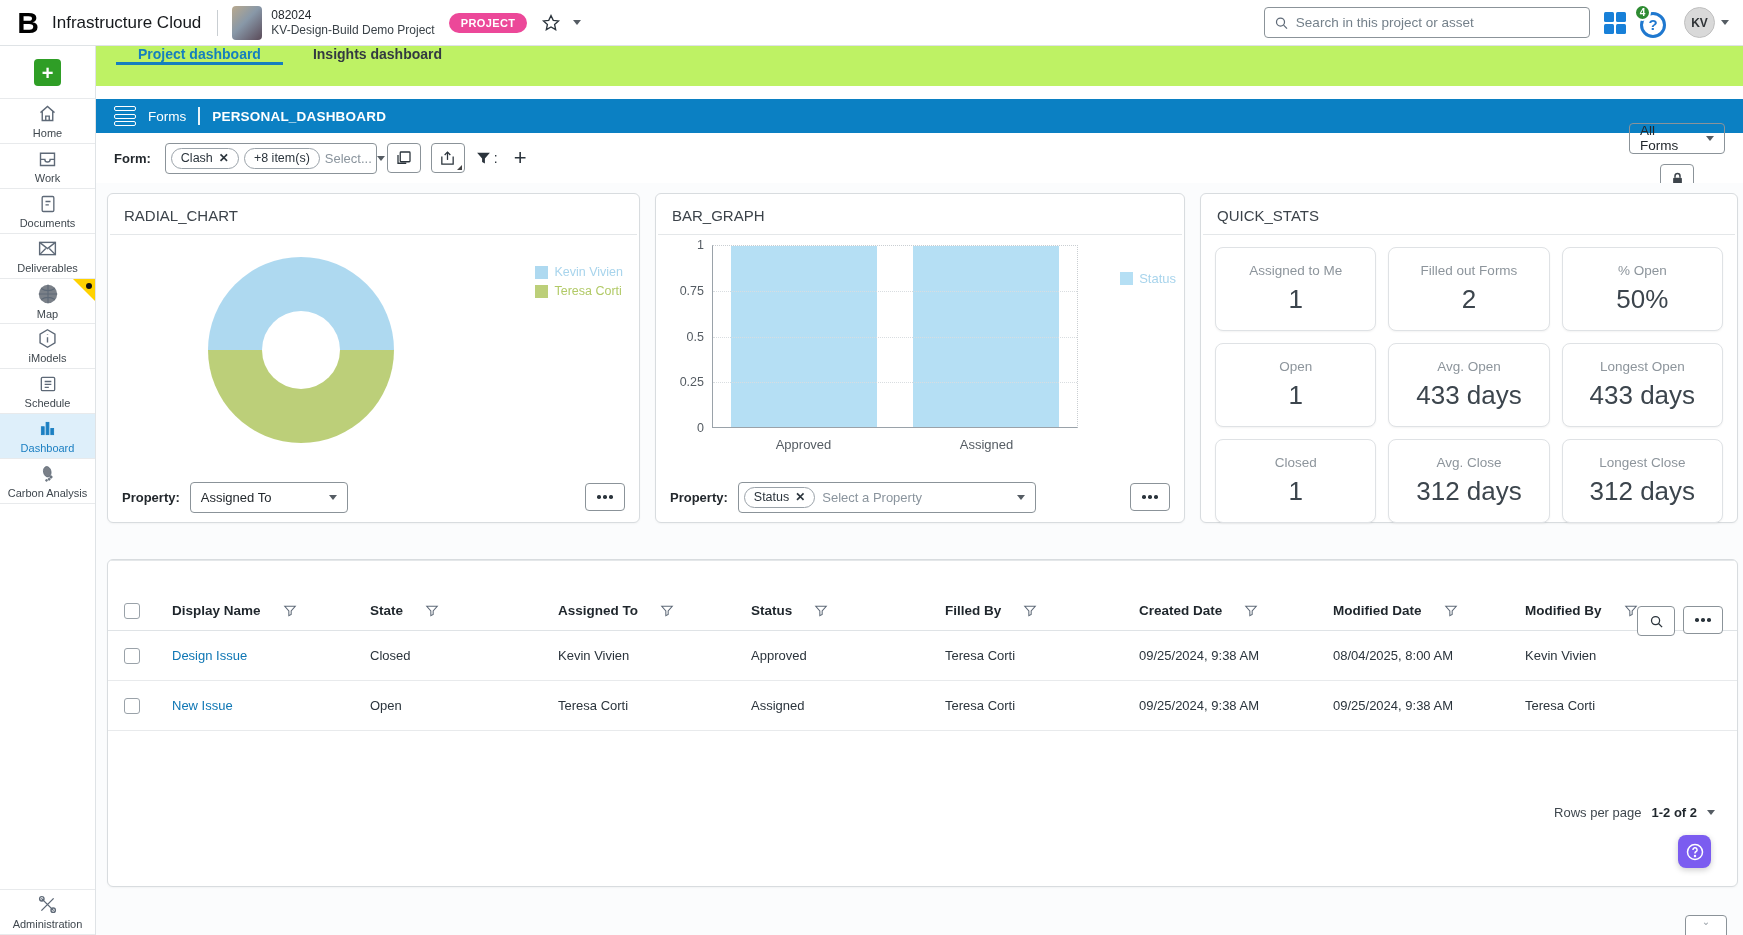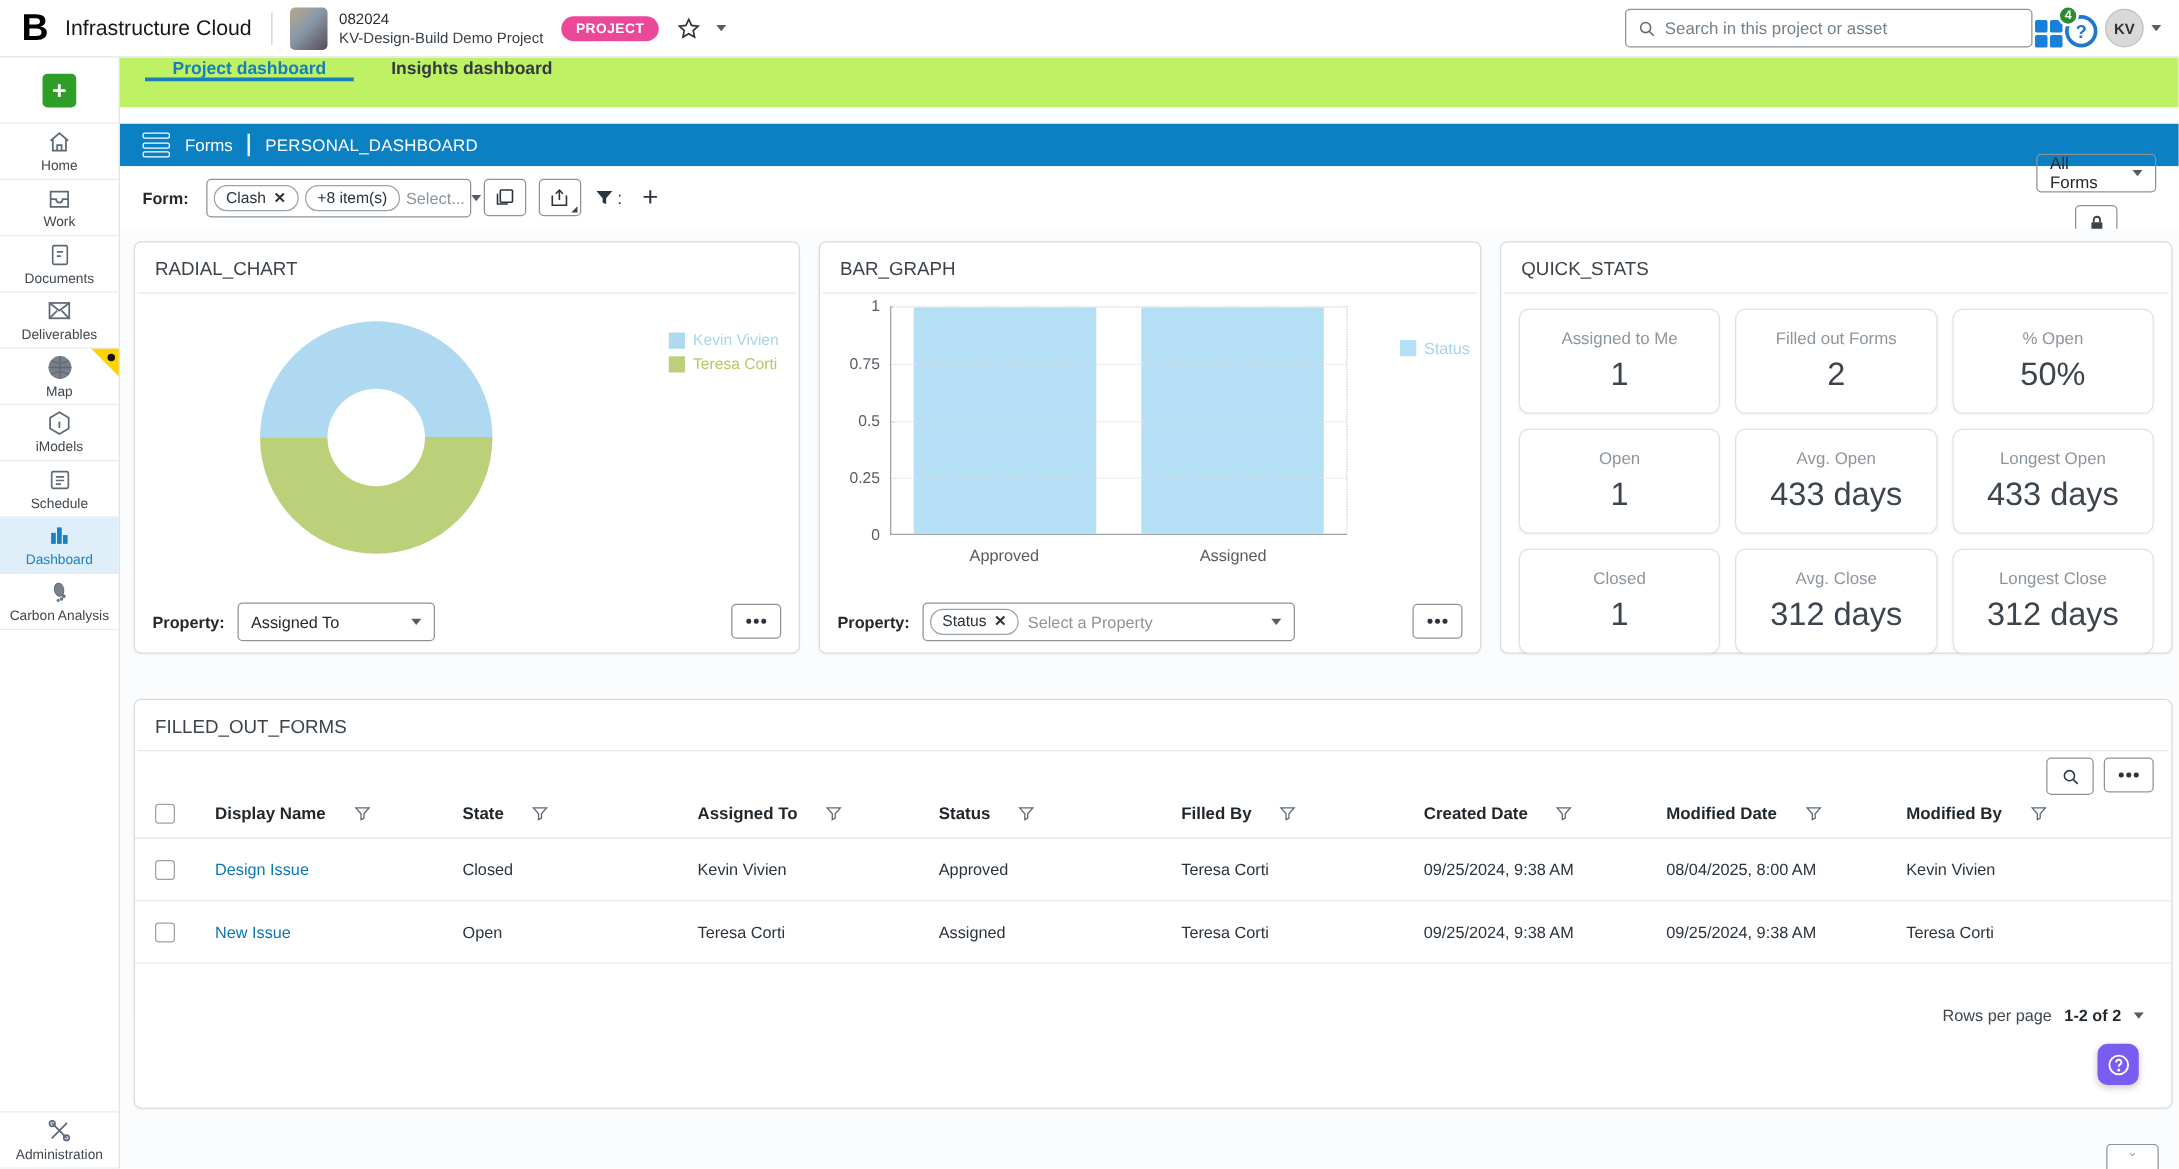--- a/index.html
+++ b/index.html
@@ -12,21 +12,21 @@
   .brand { font-size:17px; color:#16191c; margin-left:8px; margin-right:16px; }
   .hdr-divider { width:1px; height:26px; background:#c9ced2; margin-right:14px; }
   .proj-thumb { width:30px; height:34px; border-radius:4px; background:linear-gradient(135deg,#b9a98e 0%,#8898a8 45%,#5a4a58 100%); margin-right:9px; }
   .proj-meta { line-height:1.25; }
   .proj-code { font-size:12px; color:#23282d; }
   .proj-name { font-size:12px; color:#3a4248; }
   .proj-badge { background:#ec4899; color:#fff; font-size:11px; font-weight:700; letter-spacing:.4px; border-radius:11px; padding:4px 12px; margin-left:14px; }
   .star-btn { margin-left:14px; color:#2b343c; display:flex; }
   .caret { width:0; height:0; border-left:4px solid transparent; border-right:4px solid transparent; border-top:5px solid #555c63; display:inline-block; }
   .hdr-caret { margin-left:12px; }
-  .hdr-right { margin-left:auto; display:flex; align-items:flex-end; gap:2px; }
+  .hdr-right { margin-left:auto; display:flex; align-items:center; gap:14px; }
   .search-box { width:326px; height:31px; border:1px solid #8b9399; border-radius:4px; display:flex; align-items:center; padding:0 9px; gap:7px; }
   .search-box input { border:none; outline:none; font-size:13.5px; width:100%; color:#2b343c; font-family:inherit; }
   .search-box input::placeholder { color:#74808a; }
   .apps-grid { display:grid; grid-template-columns:10px 10px; grid-template-rows:10px 10px; gap:2px; cursor:pointer; }
   .apps-grid span { background:#1880d8; border-radius:1.5px; }
   .help-wrap { position:relative; width:30px; height:30px; }
   .help-circle { width:26px; height:26px; border:3px solid #1f78cf; border-radius:50%; color:#1f78cf; font-weight:700; font-size:15px; display:flex; align-items:center; justify-content:center; margin-top:4px; }
   .help-badge { position:absolute; top:-4px; left:-6px; width:17px; height:17px; background:#2e8b32; border:2px solid #fff; border-radius:50%; color:#fff; font-size:10px; font-weight:700; display:flex; align-items:center; justify-content:center; }
   .avatar { width:31px; height:31px; border-radius:50%; background:#d9d9d9; border:1px solid #c0c0c0; color:#2f3336; font-size:12px; font-weight:700; display:flex; align-items:center; justify-content:center; }
   .avatar-group { display:flex; align-items:center; gap:6px; }
@@ -54,21 +54,21 @@
   .tab { display:flex; align-items:center; padding:0 22px; font-size:14px; color:#333a41; cursor:pointer; border-bottom:3px solid transparent; }
   .tab.active { color:#157fbe; border-bottom-color:#157fbe; }
   .tabs-gap { height:13px; background:#fff; }
 
   
   .bluebar { height:34px; background:#0b80c3; display:flex; align-items:center; color:#fff; padding-left:18px; gap:12px; }
   .forms-icon { display:flex; flex-direction:column; gap:2.5px; }
   .forms-icon span { width:22px; height:5px; border:1.4px solid #fff; border-radius:2px; }
   .bluebar .crumb-app { font-size:13.5px; }
   .bluebar .sep { width:2px; height:18px; background:#fff; opacity:.9; }
-  .bluebar .crumb-page { font-size:13.5px; font-weight:400; letter-spacing:.2px; }
+  .bluebar .crumb-page { font-size:13.5px; font-weight:700; letter-spacing:.2px; }
 
   
   .toolbar { height:50px; display:flex; align-items:center; padding:0 18px; gap:10px; background:#fff; }
   .toolbar .form-label { font-size:13px; font-weight:700; color:#23282d; margin-right:4px; }
   .multi-select { width:212px; height:31px; border:1px solid #8b9399; border-radius:4px; display:flex; align-items:center; padding:0 8px 0 5px; gap:5px; }
   .chip { border:1px solid #9aa2a9; border-radius:12px; font-size:12.5px; color:#2b343c; padding:2.5px 9px; display:flex; align-items:center; gap:6px; white-space:nowrap; }
   .chip .x { font-weight:700; font-size:12px; cursor:pointer; }
   .ms-placeholder { color:#8a949d; font-size:13px; flex:1; }
   .icon-btn { height:30px; min-width:34px; border:1px solid #8b9399; border-radius:4px; background:#fff; display:flex; align-items:center; justify-content:center; cursor:pointer; position:relative; }
   .icon-plain { border:none; background:none; display:flex; align-items:center; cursor:pointer; }
@@ -508,21 +508,20 @@
             <div class="stat-tile">
               <div class="stat-label">Longest Close</div>
               <div class="stat-value">312 days</div>
             </div>
           </div>
 
         </div>
       </div>
 
       <div class="card table-card">
-        <div class="card-title">FILLED_OUT_FORMS</div>
         <div class="card-hr"></div>
         <div class="table-actions">
           <div class="icon-btn" style="width:38px">
             <svg class="ic" width="15" height="15" viewBox="0 0 24 24" fill="none" stroke="#2b343c" stroke-width="2">
                 <circle cx="10.5" cy="10.5" r="6.5"></circle>
                 <path d="M15.5 15.5L21 21"></path>
               </svg>
           </div>
           <div class="dots-btn" style="margin-left:0">
               <i></i>

